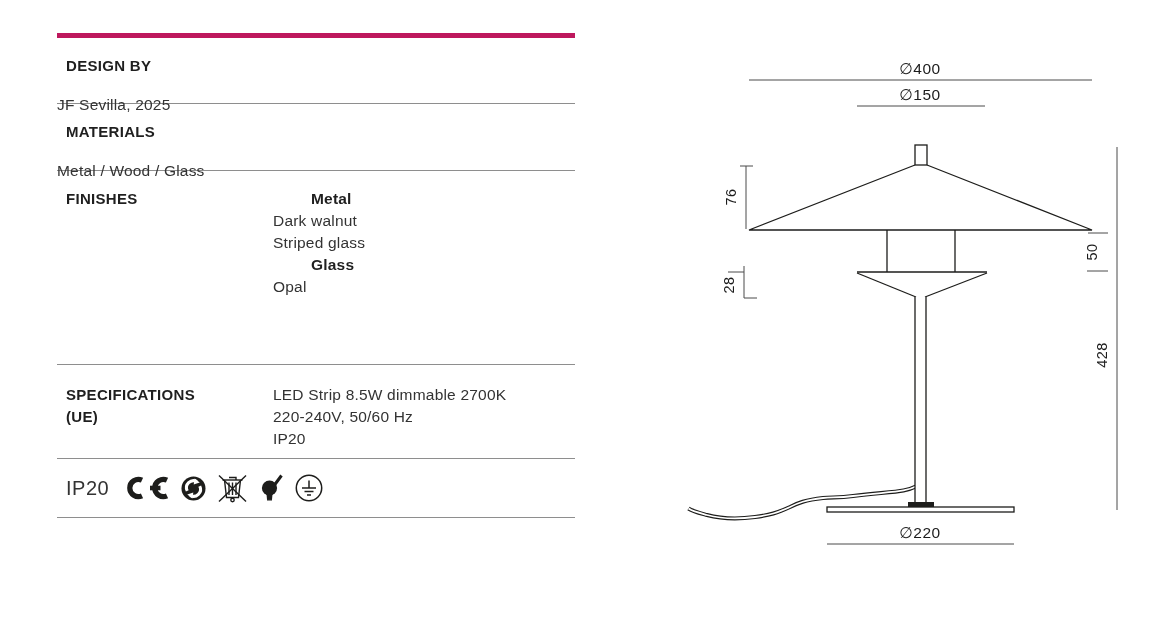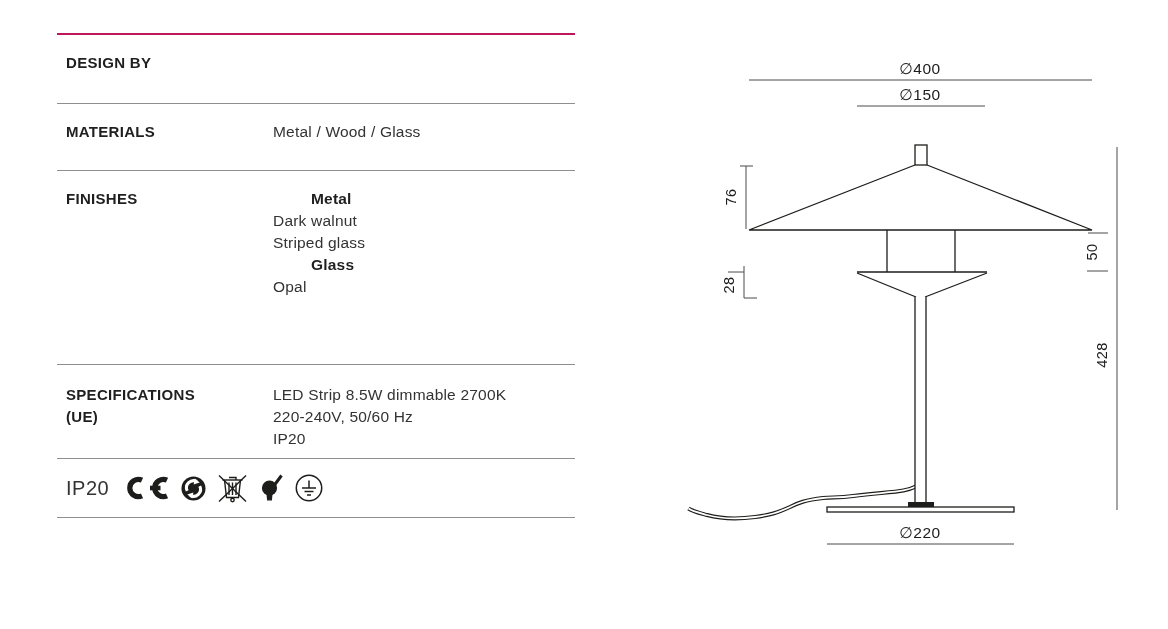--- a/index.html
+++ b/index.html
@@ -4,23 +4,23 @@
 <style>
   * { margin:0; padding:0; box-sizing:border-box; }
   html,body { width:1168px; height:629px; background:#ffffff; overflow:hidden;
               font-family:"Liberation Sans", sans-serif; }
   #page { position:relative; width:1168px; height:629px; background:#fff; }
 
   
   .spec-table { position:absolute; left:57px; top:33px; width:518px;
                 border-bottom:1px solid #8e8e8e; color:#242424; }
   .spec-row { display:flex; border-top:1px solid #8e8e8e; }
-  .spec-row:first-child { border-top:2px solid #be185d;flex-direction:column; }
+  .spec-row:first-child { border-top:5px solid #be185d;flex-direction:column; }
   .row-design   { height:70px; }
-  .row-materials{ height:67px; }
+  .row-materials{ height:67px;flex-direction:column; }
   .row-finishes { height:194px; }
   .row-specs    { height:94px; }
   .row-energy   { height:59px; }
   .spec-label { width:216px; padding:17px 6px 0 9px; font-size:15px; font-weight:800;
                 letter-spacing:.3px; line-height:22px; white-space:pre-line; color:#1f1f1f; }
   .row-specs .spec-label, .row-energy .spec-label { padding-top:19px; }
   .spec-value { flex:1; padding-top:17px; font-size:15.5px; font-weight:400;
                 line-height:22px; color:#333333; letter-spacing:.2px; }
   .row-specs .spec-value, .row-energy .spec-value { padding-top:19px; }
   .vline { line-height:22px; }
@@ -41,20 +41,23 @@
 </style>
 </head>
 <body>
 
 <div id="page">
 
   <div class="spec-table">
 
     <div class="spec-row row-design">
       <div class="spec-label">DESIGN BY</div>
+      <div class="spec-value">
+        <div class="vline">JF Sevilla, 2025</div>
+      </div>
     </div>
 
     <div class="spec-row row-materials">
       <div class="spec-label">MATERIALS</div>
       <div class="spec-value">
         <div class="vline">Metal / Wood / Glass</div>
       </div>
     </div>
 
     <div class="spec-row row-finishes">

